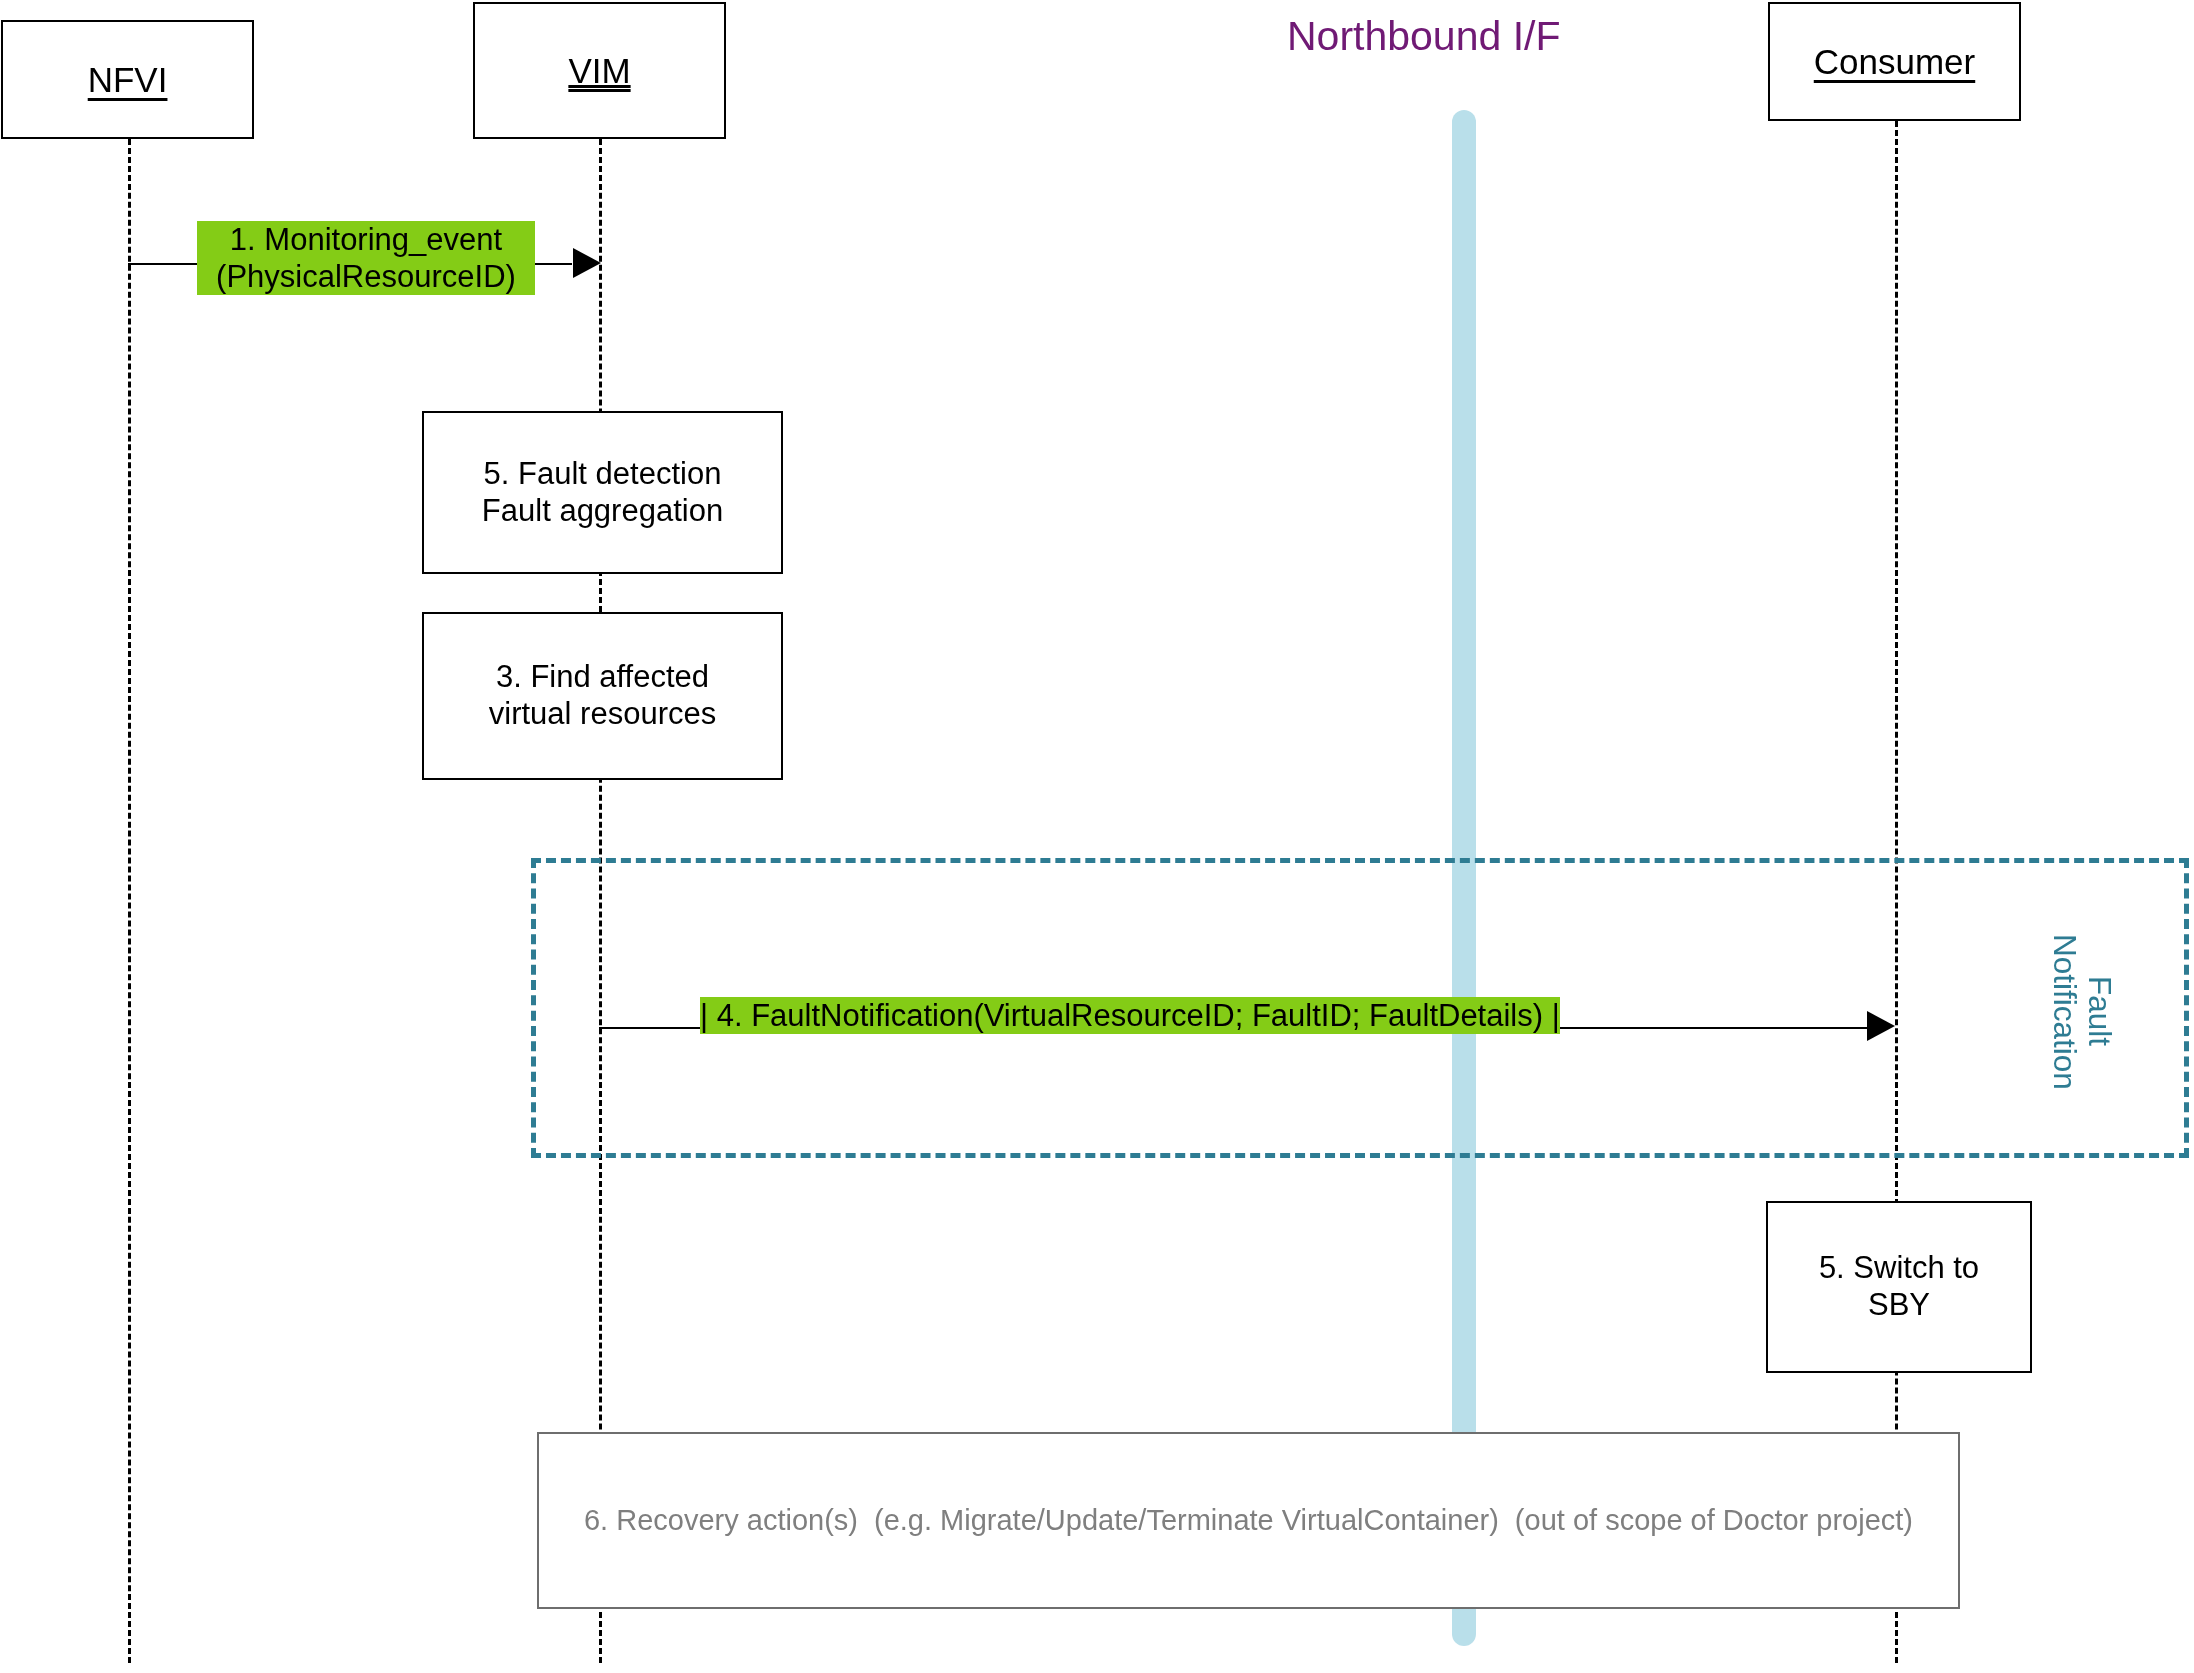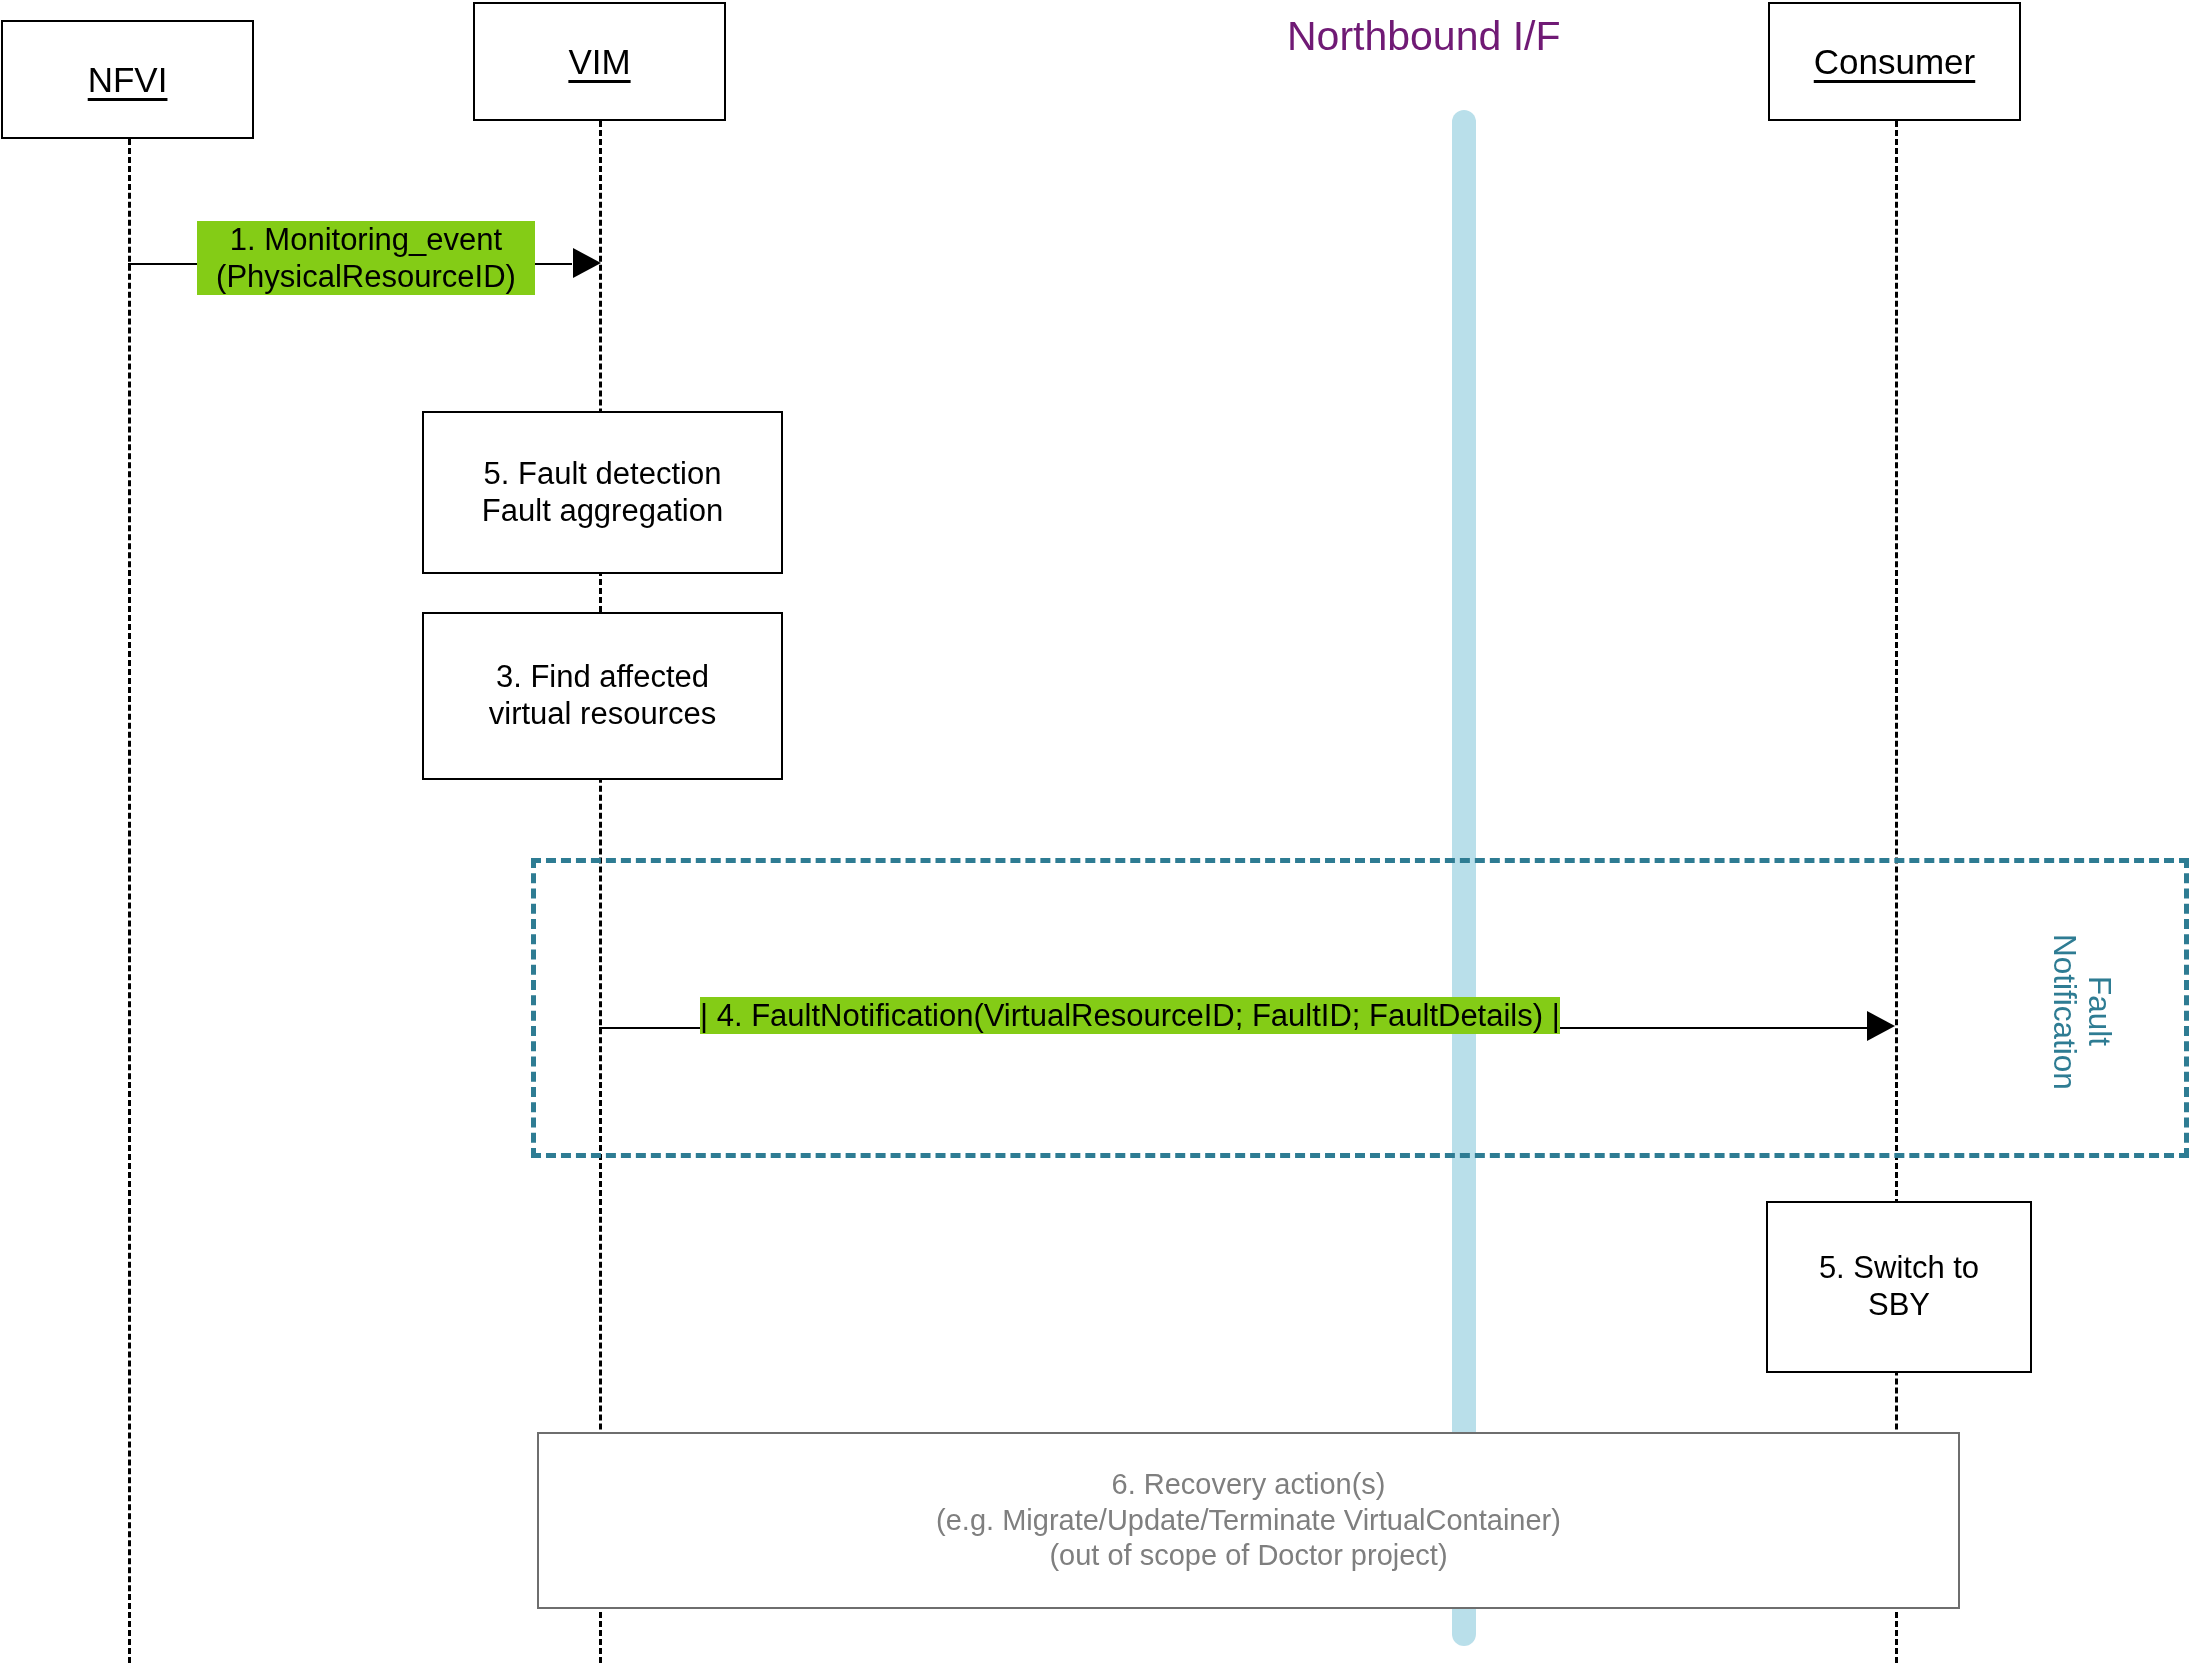--- a/index.html
+++ b/index.html
@@ -77,24 +77,24 @@
     line-height: 1.18;
     white-space: nowrap;
   }
 
   .wide-box {
     position: absolute;
     box-sizing: border-box;
     border: 2.3px solid #6E6E6E;
     background: #ffffff;
     display: flex;
-    flex-direction: column;
     align-items: center;
     justify-content: center;
     z-index: 6;
+    gap: 16px;
   }
   .wide-line {
     font-size: 29px;
     color: #7F7F7F;
     line-height: 1.22;
     white-space: nowrap;
   }
 
   
   .msg-line {
@@ -151,21 +151,21 @@
   <div class="lifeline" style="left:599px; top:121px; height:1542px;"></div>
   <div class="lifeline" style="left:1895px; top:121px; height:1542px;"></div>
 
   <div class="nb-bar" style="left:1452px; top:110px; width:23.6px; height:1536px;"></div>
   <div class="nb-title" style="left:1287px; top:15.8px;">Northbound I/F</div>
 
   <div class="actor-box" style="left:1.1px; top:20px; width:253px; height:119px;">
     <span class="actor-label">NFVI</span>
   </div>
 
-  <div class="actor-box" style="left:473px; top:1.7px; width:253px; height:119px;">
+  <div class="actor-box" style="left:473px; top:1.7px; width:253px; height:137px;text-decoration:underline;">
     <span class="actor-label">VIM</span>
   </div>
 
   <div class="actor-box" style="left:1768px; top:1.7px; width:253px; height:119px;">
     <span class="actor-label">Consumer</span>
   </div>
 
   <div class="msg-line" style="left:128px; top:263px; width:444px;"></div>
   <div class="msg-head" style="left:573px; top:248px;"></div>
   <div class="msg-text two-line" style="left:197px; top:221px; width:338px;">

